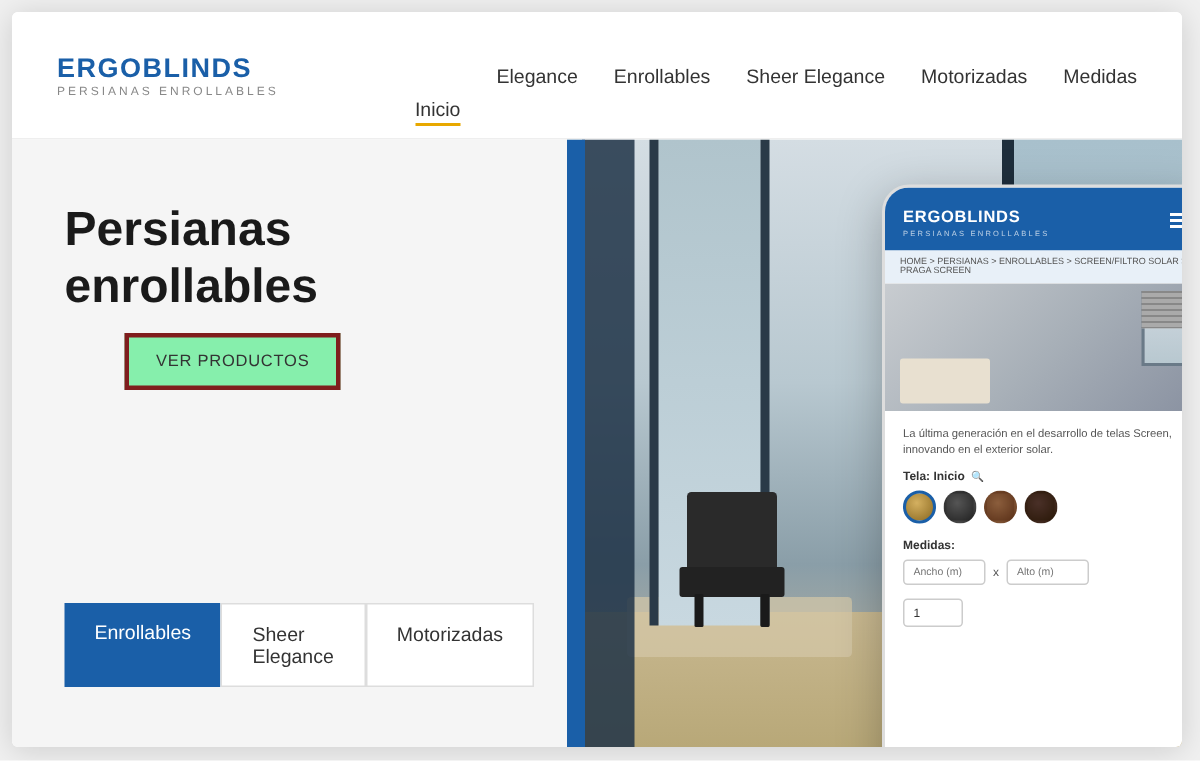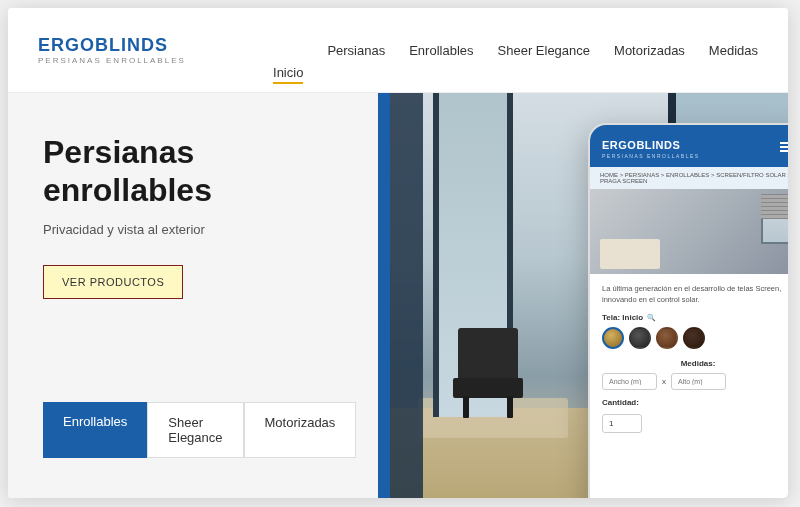--- a/index.html
+++ b/index.html
@@ -117,26 +117,27 @@
 
     .hero-subtitle {
       font-size: 13px;
       color: #555;
       margin-bottom: 28px;
     }
 
     .ver-btn {
       display: inline-block;
       padding: 10px 18px;
-      border: 1px solid #7f1d1d;
-      background: #fef9c3;
+      border: 3px solid #7f1d1d;
+      background: #86efac;
       font-size: 11px;
       color: #333;
       cursor: pointer;
       letter-spacing: 0.5px;
+      margin-left: 40px;
     }
 
     
     .tab-bar {
       display: flex;
       margin-top: 30px;
     }
 
     .tab-item {
       padding: 12px 20px;
@@ -438,21 +439,20 @@
     .swatch-gold { background: radial-gradient(circle at 40% 35%, #d4b060 0%, #8a6820 100%); }
     .swatch-dark { background: radial-gradient(circle at 40% 35%, #555 0%, #222 100%); }
     .swatch-brown { background: radial-gradient(circle at 40% 35%, #8b5e3c 0%, #5a3018 100%); }
     .swatch-darkbrown { background: radial-gradient(circle at 40% 35%, #4a3028 0%, #2a1808 100%); }
 
     .medidas-label {
       font-size: 8px;
       color: #333;
       font-weight: 600;
       margin-bottom: 5px;
-      text-align: center;
     }
 
     .medidas-inputs {
       display: flex;
       gap: 5px;
       align-items: center;
       margin-bottom: 8px;
     }
 
     .medida-input {
@@ -490,36 +490,35 @@
 
 <div class="website">
 
   <header class="header">
     <div class="logo-area">
       <span class="logo-text">ERGOBLINDS</span>
       <span class="logo-sub">PERSIANAS ENROLLABLES</span>
     </div>
     <nav class="nav">
       <a class="nav-item active">Inicio</a>
-      <a class="nav-item">Persianas</a>
+      <a class="nav-item">Elegance</a>
       <a class="nav-item">Enrollables</a>
       <a class="nav-item">Sheer Elegance</a>
       <a class="nav-item">Motorizadas</a>
       <a class="nav-item">Medidas</a>
     </nav>
   </header>
 
   <div class="main-content">
 
     <div class="left-panel">
       <div class="hero-text">
         <h1 class="hero-title">
           <span>Persianas enrollables</span><br>
         </h1>
-        <p class="hero-subtitle">Privacidad y vista al exterior</p>
         <button class="ver-btn">VER PRODUCTOS</button>
       </div>
 
       <div class="tab-bar">
         <div class="tab-item active">Enrollables</div>
         <div class="tab-item inactive">Sheer Elegance</div>
         <div class="tab-item inactive">Motorizadas</div>
       </div>
     </div>
 
@@ -562,41 +561,40 @@
         <div class="mobile-breadcrumb">HOME &gt; PERSIANAS &gt; ENROLLABLES &gt; SCREEN/FILTRO SOLAR &gt; PRAGA SCREEN</div>
 
         <div class="mobile-product-image">
           <div class="bedroom-bg"></div>
           <div class="bedroom-window"></div>
           <div class="bedroom-blind"></div>
           <div class="bedroom-bed"></div>
         </div>
 
         <div class="mobile-body">
-          <p class="product-desc">La última generación en el desarrollo de telas Screen, innovando en el control solar.</p>
+          <p class="product-desc">La última generación en el desarrollo de telas Screen, innovando en el exterior solar.</p>
 
           <div class="tela-label">
             <span>Tela: Inicio</span>
             <span style="font-size:7px; margin-left:2px;">🔍</span>
           </div>
 
           <div class="color-swatches">
             <div class="swatch swatch-gold active"></div>
             <div class="swatch swatch-dark"></div>
             <div class="swatch swatch-brown"></div>
             <div class="swatch swatch-darkbrown"></div>
           </div>
 
           <div class="medidas-label">Medidas:</div>
           <div class="medidas-inputs">
             <input class="medida-input" type="text" placeholder="Ancho (m)" style="">
             <span class="medida-x">x</span>
             <input class="medida-input" type="text" placeholder="Alto (m)" style="">
           </div>
 
-          <div class="cantidad-label">Cantidad:</div>
           <input class="cantidad-input" type="text" value="1" style="">
         </div>
       </div>
     </div>
 
   </div>
 </div>
 
 </body></html>

